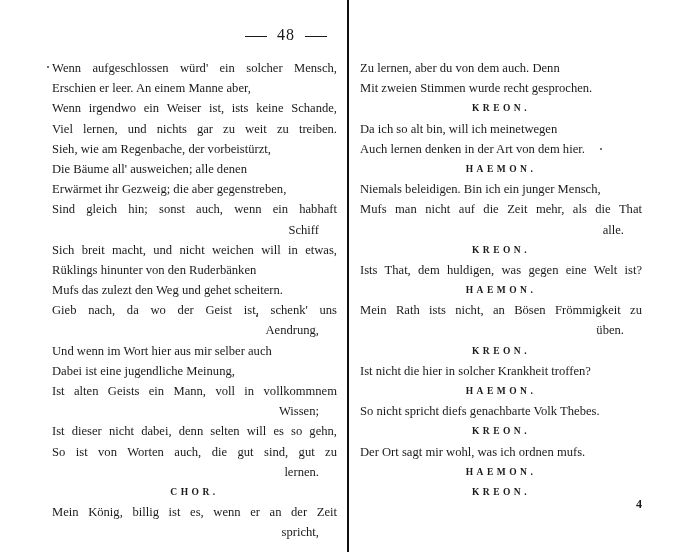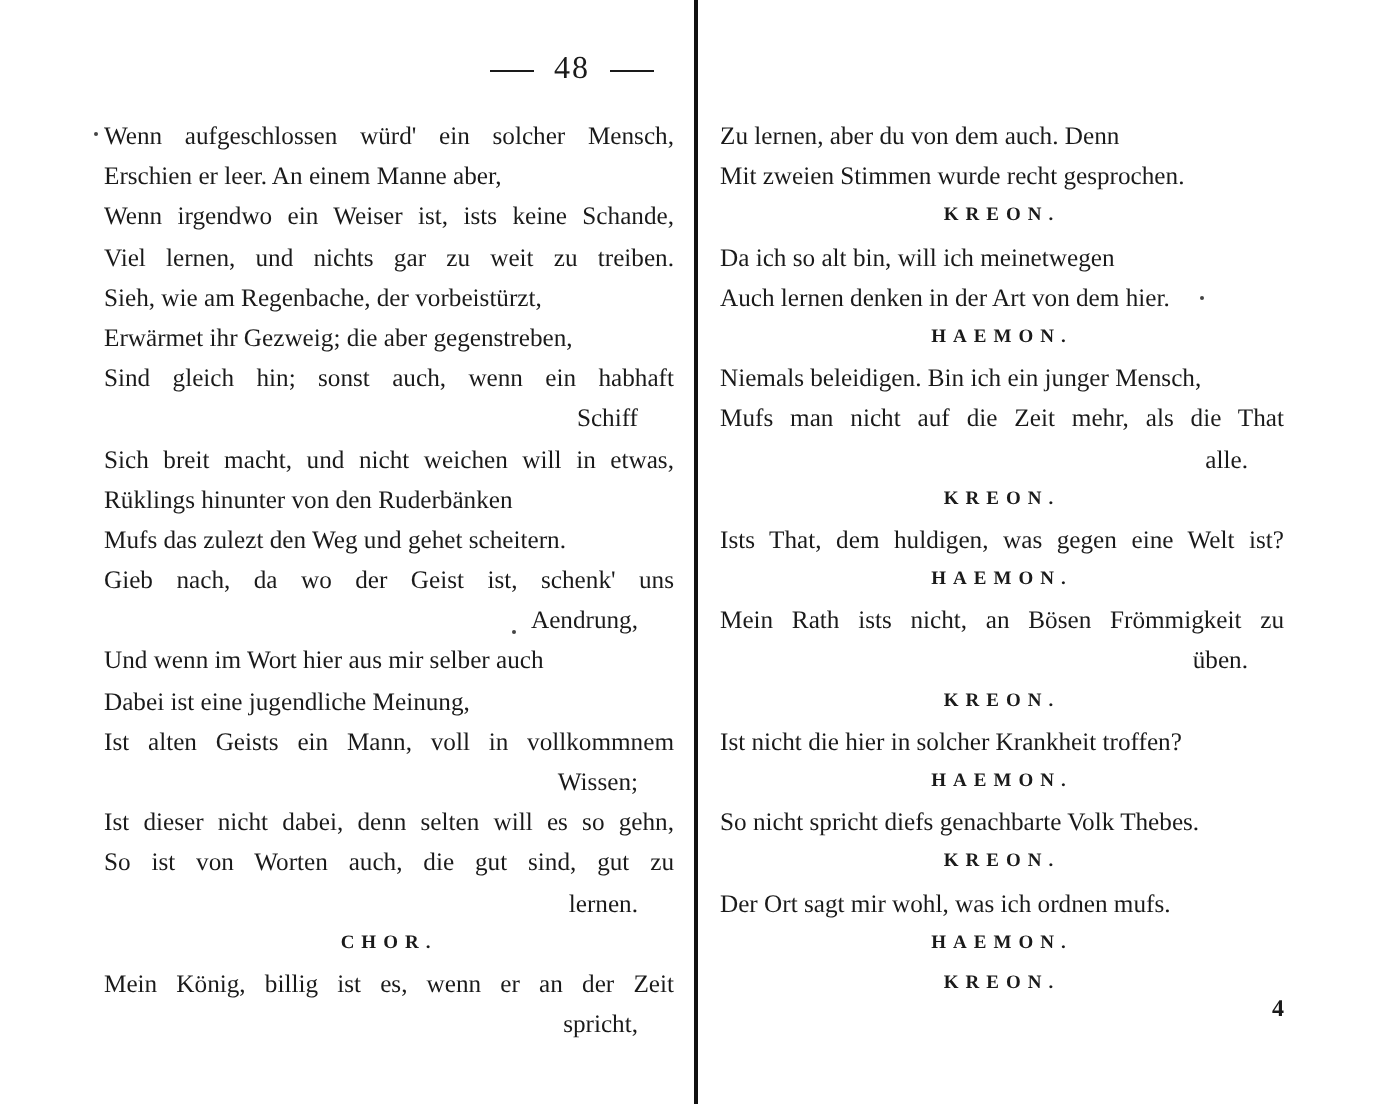--- a/index.html
+++ b/index.html
@@ -38,20 +38,21 @@
 <div class="page page-left">
   <div class="folio">
     <span class="dash"></span><span>48</span><span class="dash"></span>
   </div>
   <div class="lines" id="left-lines">
       <div class="line">Wenn aufgeschlossen würd' ein solcher Mensch,</div>
       <div class="line short">Erschien er leer.  An einem Manne aber,</div>
       <div class="line">Wenn irgendwo ein Weiser ist, ists keine Schande,</div>
       <div class="line">Viel lernen, und nichts gar zu weit zu treiben.</div>
       <div class="line short">Sieh, wie am Regenbache, der vorbeistürzt,</div>
+      <div class="line short">Die Bäume all' ausweichen; alle denen</div>
       <div class="line short">Erwärmet ihr Gezweig; die aber gegenstreben,</div>
       <div class="line">Sind gleich hin; sonst auch, wenn ein habhaft</div>
       <div class="line turn">Schiff</div>
       <div class="line">Sich breit macht, und nicht weichen will in etwas,</div>
       <div class="line short">Rüklings hinunter von den Ruderbänken</div>
       <div class="line short">Mufs das zulezt den Weg und gehet scheitern.</div>
       <div class="line">Gieb nach, da wo der Geist ist, schenk' uns</div>
       <div class="line turn">Aendrung,</div>
       <div class="line short">Und wenn im Wort hier aus mir selber auch</div>
       <div class="line short">Dabei ist eine jugendliche Meinung,</div>

